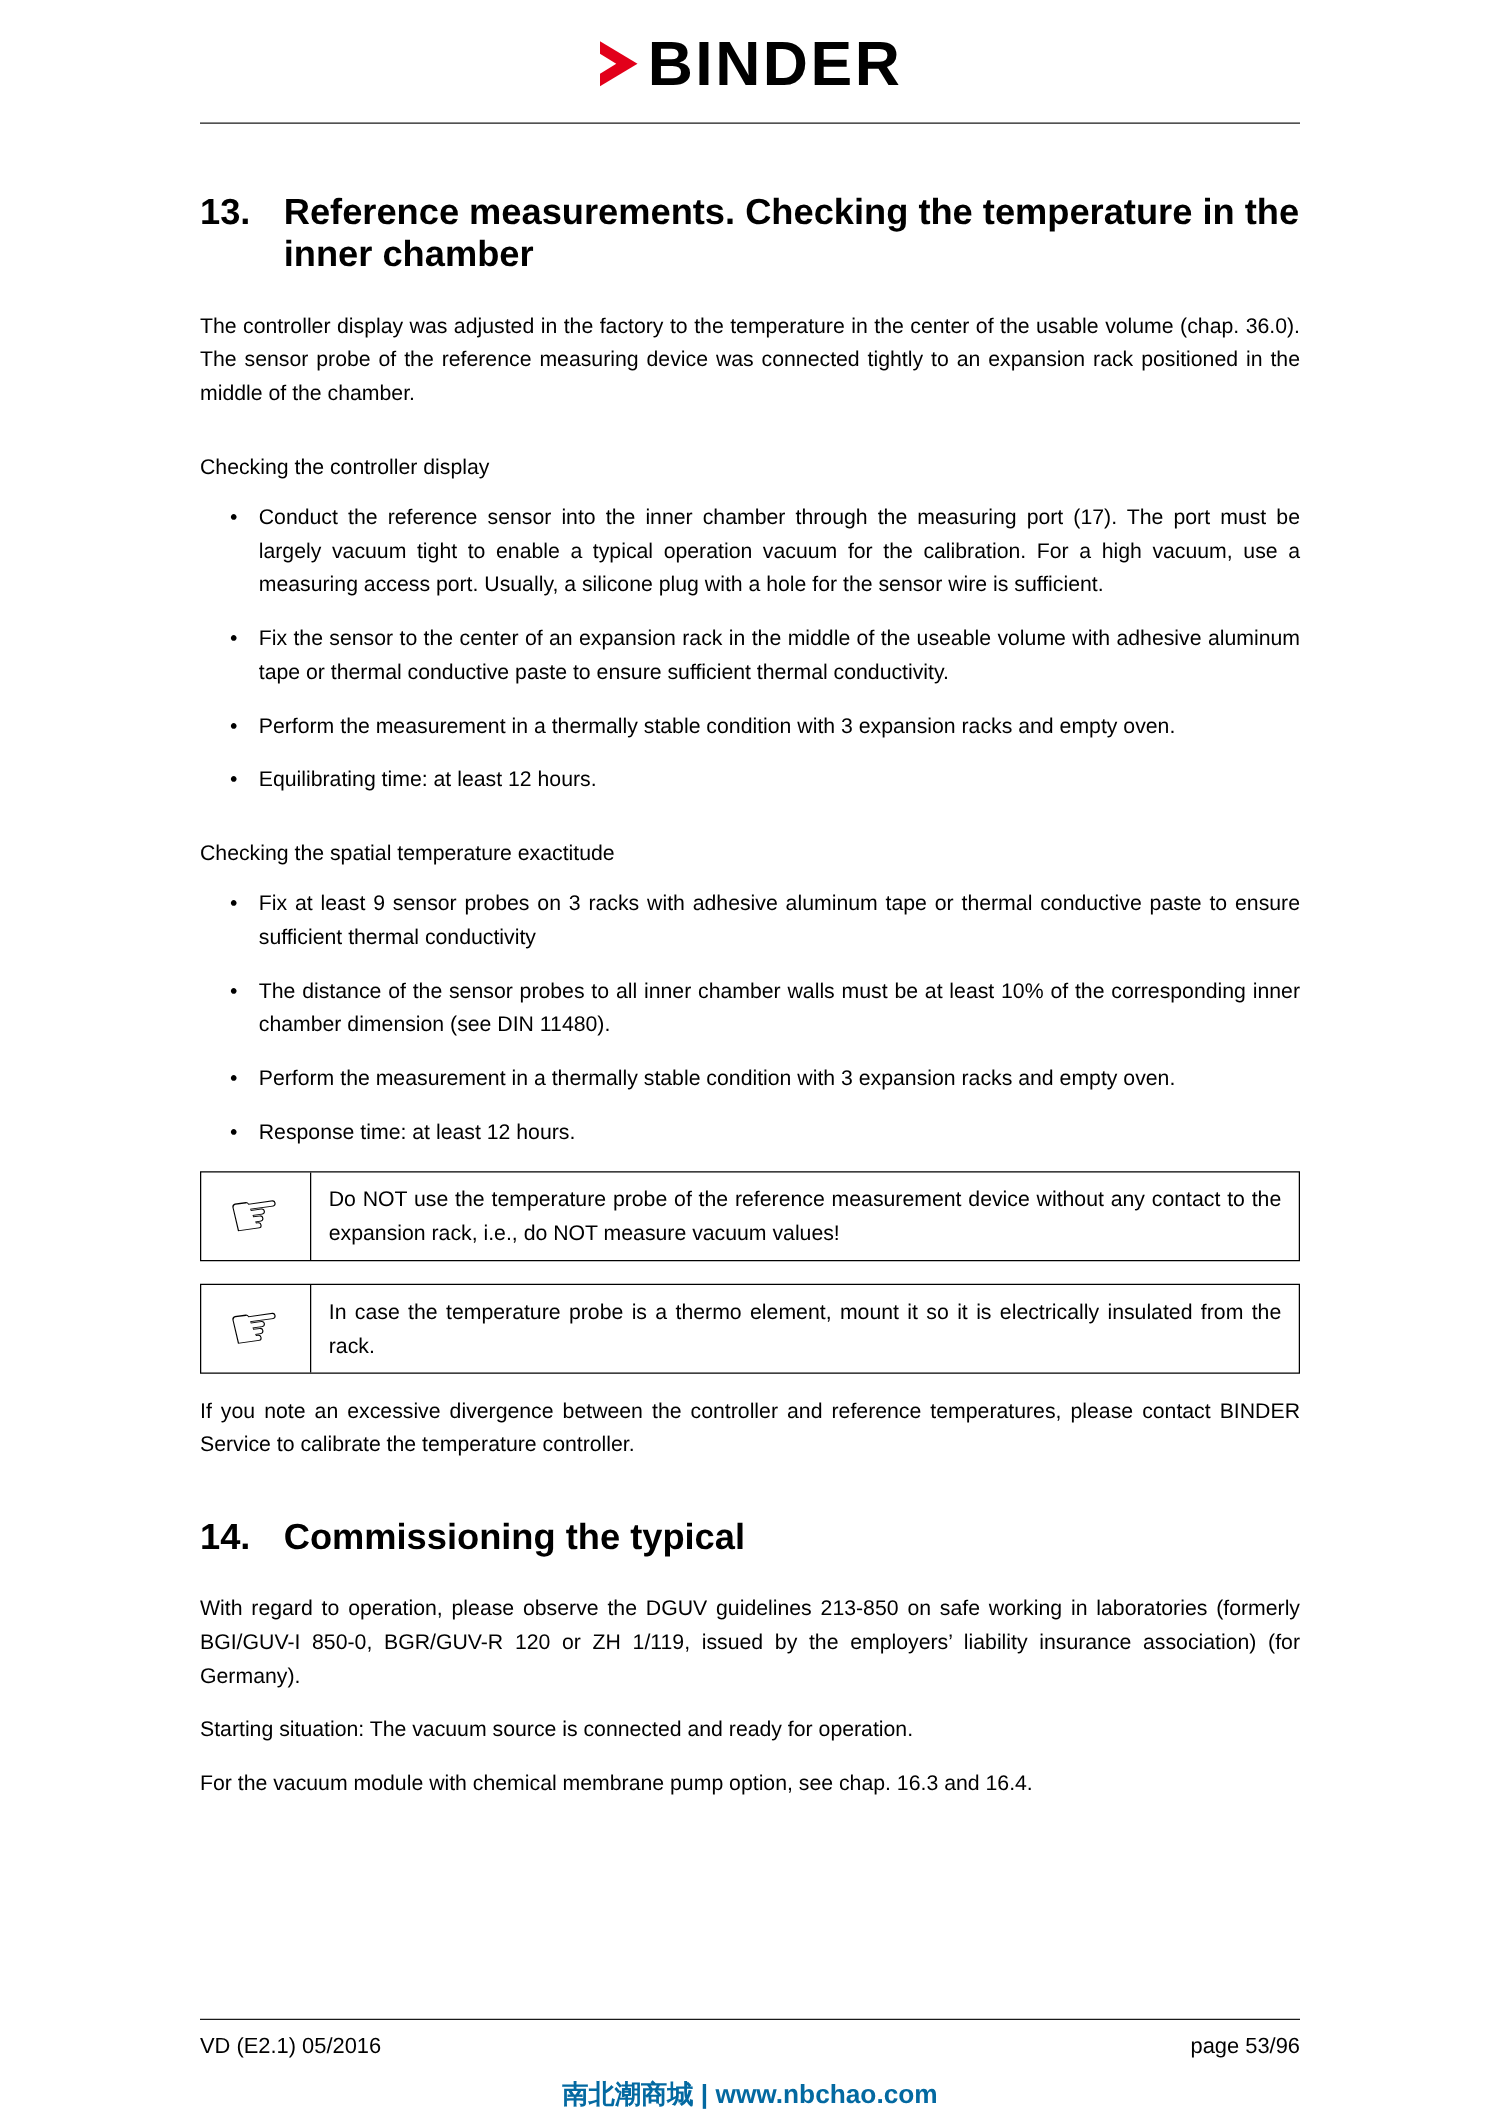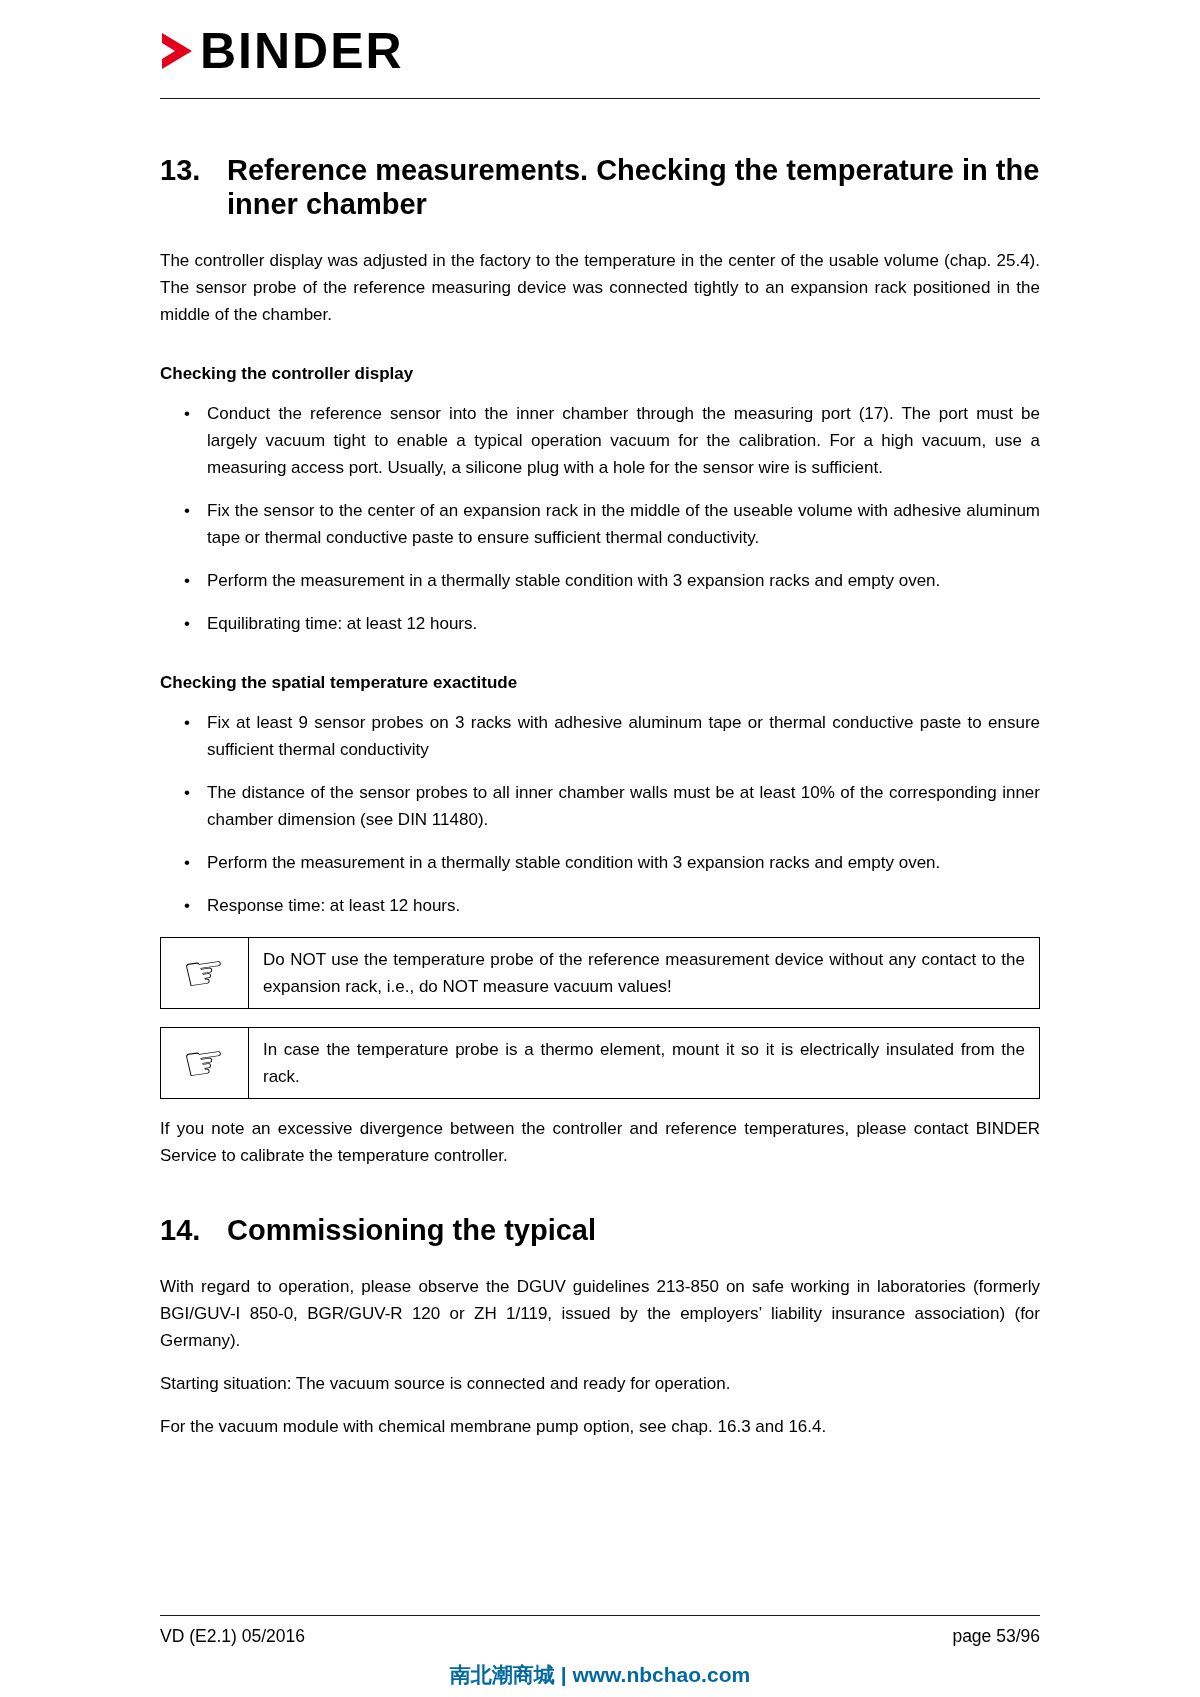--- a/index.html
+++ b/index.html
@@ -10,36 +10,36 @@
     margin:0 auto;
     background:#ffffff;
     color:#000;
     font-family:"Liberation Sans","DejaVu Sans",sans-serif;
     overflow:hidden;
   }
   .content { padding:0 160px; }
 
   
   .header { padding-top:26px; }
-  .logo-row { display:flex; justify-content:flex-start; align-items:center; gap:4px; }
+  .logo-row { display:flex; justify-content:center; align-items:center; gap:4px; }
   .logo-arrow { display:block; }
   .logo-text { font-size:50px; font-weight:bold; letter-spacing:2px; line-height:1; }
   .header-rule { border:none; border-top:1.5px solid #1a1a1a; margin-top:22px; }
 
   
   .section-heading { display:flex; font-size:29px; font-weight:bold; line-height:34px; }
   .section-heading .num { width:67px; flex-shrink:0; }
   .section-heading .title { flex:1; }
   .h13 { margin-top:54px; }
   .h14 { margin-top:44px; }
 
   
   .para { font-size:17px; line-height:27px; text-align:justify; margin-top:26px; }
   .para.tight { margin-top:16px; }
-  .subheading { font-size:17px; font-weight:bold; margin-top:36px; }
+  .subheading { font-size:17px; font-weight:normal; margin-top:36px; }
 
   ul.bullets { list-style:none; margin-top:6px; }
   ul.bullets li {
     position:relative; padding-left:47px;
     font-size:17px; line-height:27px; text-align:justify;
     margin-top:16px;
   }
   ul.bullets li::before { content:"\2022"; position:absolute; left:24px; }
 
   
@@ -85,21 +85,21 @@
     <hr class="header-rule">
   </div>
 
   <div class="content">
 
     <h1 class="section-heading h13">
       <span class="num">13.</span>
       <span class="title">Reference measurements. Checking the temperature in the inner chamber</span>
     </h1>
 
-    <p class="para">The controller display was adjusted in the factory to the temperature in the center of the usable volume (chap. 25.4). The sensor probe of the reference measuring device was connected tightly to an expansion rack positioned in the middle of the chamber.</p>
+    <p class="para">The controller display was adjusted in the factory to the temperature in the center of the usable volume (chap. 36.0). The sensor probe of the reference measuring device was connected tightly to an expansion rack positioned in the middle of the chamber.</p>
 
     <h2 class="subheading">Checking the controller display</h2>
     <ul class="bullets">
       <li>Conduct the reference sensor into the inner chamber through the measuring port (17). The port must be largely vacuum tight to enable a typical operation vacuum for the calibration. For a high vacuum, use a measuring access port. Usually, a silicone plug with a hole for the sensor wire is sufficient.</li>
       <li>Fix the sensor to the center of an expansion rack in the middle of the useable volume with adhesive aluminum tape or thermal conductive paste to ensure sufficient thermal conductivity.</li>
       <li>Perform the measurement in a thermally stable condition with 3 expansion racks and empty oven.</li>
       <li>Equilibrating time: at least 12 hours.</li>
     </ul>
 
     <h2 class="subheading">Checking the spatial temperature exactitude</h2>

